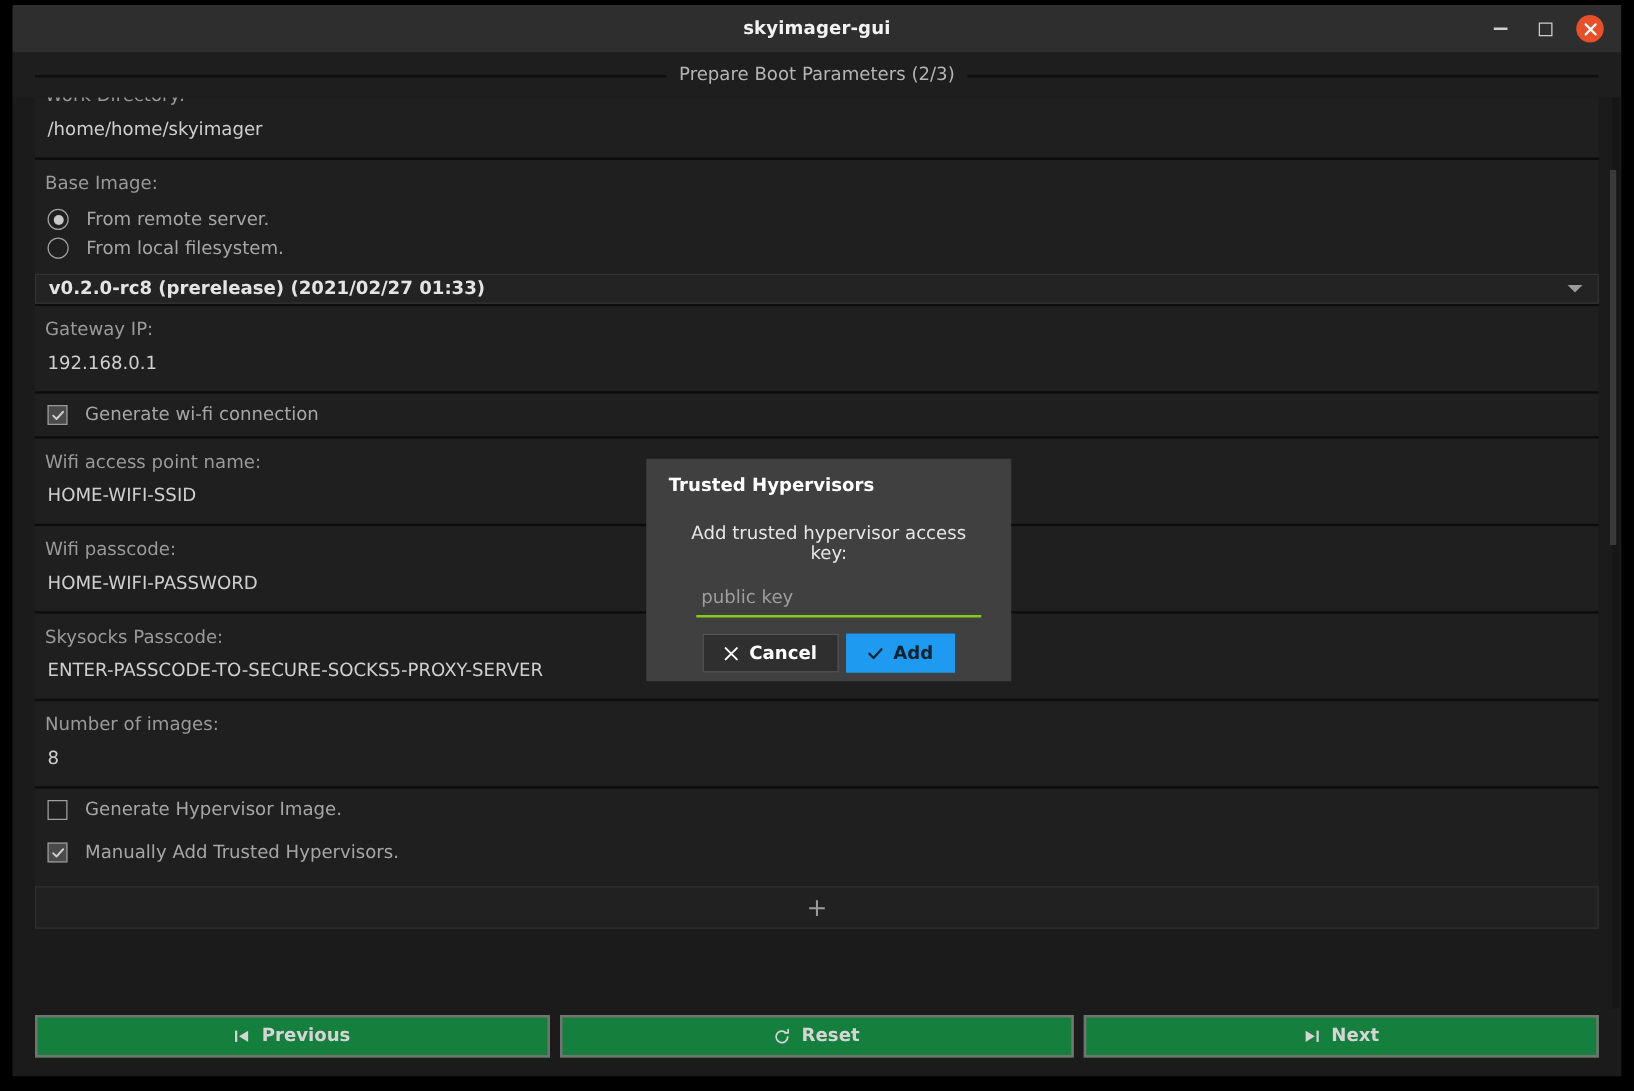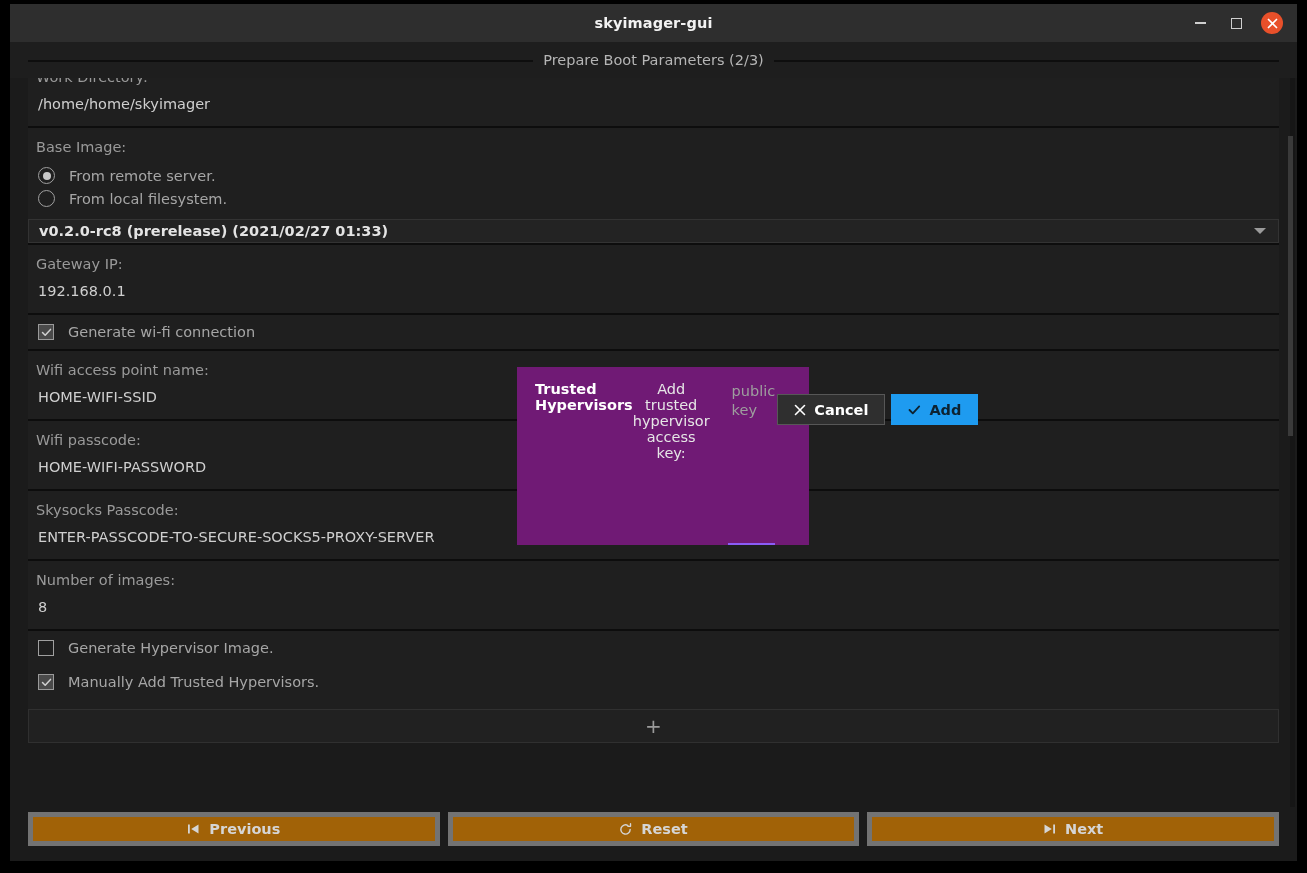--- a/index.html
+++ b/index.html
@@ -215,22 +215,22 @@
     flex: 0 0 54px;
     background: #1b1b1b;
     display: flex;
     align-items: center;
     gap: 8px;
     padding: 0 18px 10px 18px;
   }
   .nav-btn {
     flex: 1 1 0;
     height: 34px;
-    background: #a16207;
-    border: 5px solid #737373;
+    background: #15803d;
+    border: 2px solid #737373;
     display: flex;
     align-items: center;
     justify-content: center;
     gap: 9px;
     color: #d5d5d5;
     font-size: 14.5px;
     font-weight: bold;
     cursor: pointer;
   }
   .nav-btn svg { display: block; }
@@ -253,41 +253,41 @@
     background: #3a3a3a;
   }
 
   
   #modal {
     position: absolute;
     left: 507px;
     top: 363px;
     width: 292px;
     height: 178px;
-    background: #701a75;
+    background: #404040;
     z-index: 50;
     padding: 14px 22px 0 22px;
     display: flex;
-    flex-direction: row;
+    flex-direction: column;
   }
   #modal-title {
     font-size: 14.5px;
     font-weight: bold;
     color: #ffffff;
     margin-bottom: 22px;
     margin-left: -4px;
   }
   #modal-prompt {
     font-size: 14.5px;
     color: #e6e6e6;
     text-align: center;
     margin-bottom: 16px;
   }
   #modal-input {
-    border-bottom: 2px solid #8b5cf6;
+    border-bottom: 2px solid #84cc16;
     padding: 0 0 6px 4px;
     margin: 0 2px 0 18px;
   }
   #modal-input-placeholder {
     font-size: 14.5px;
     color: #9e9e9e;
   }
   #modal-buttons {
     display: flex;
     gap: 6px;

